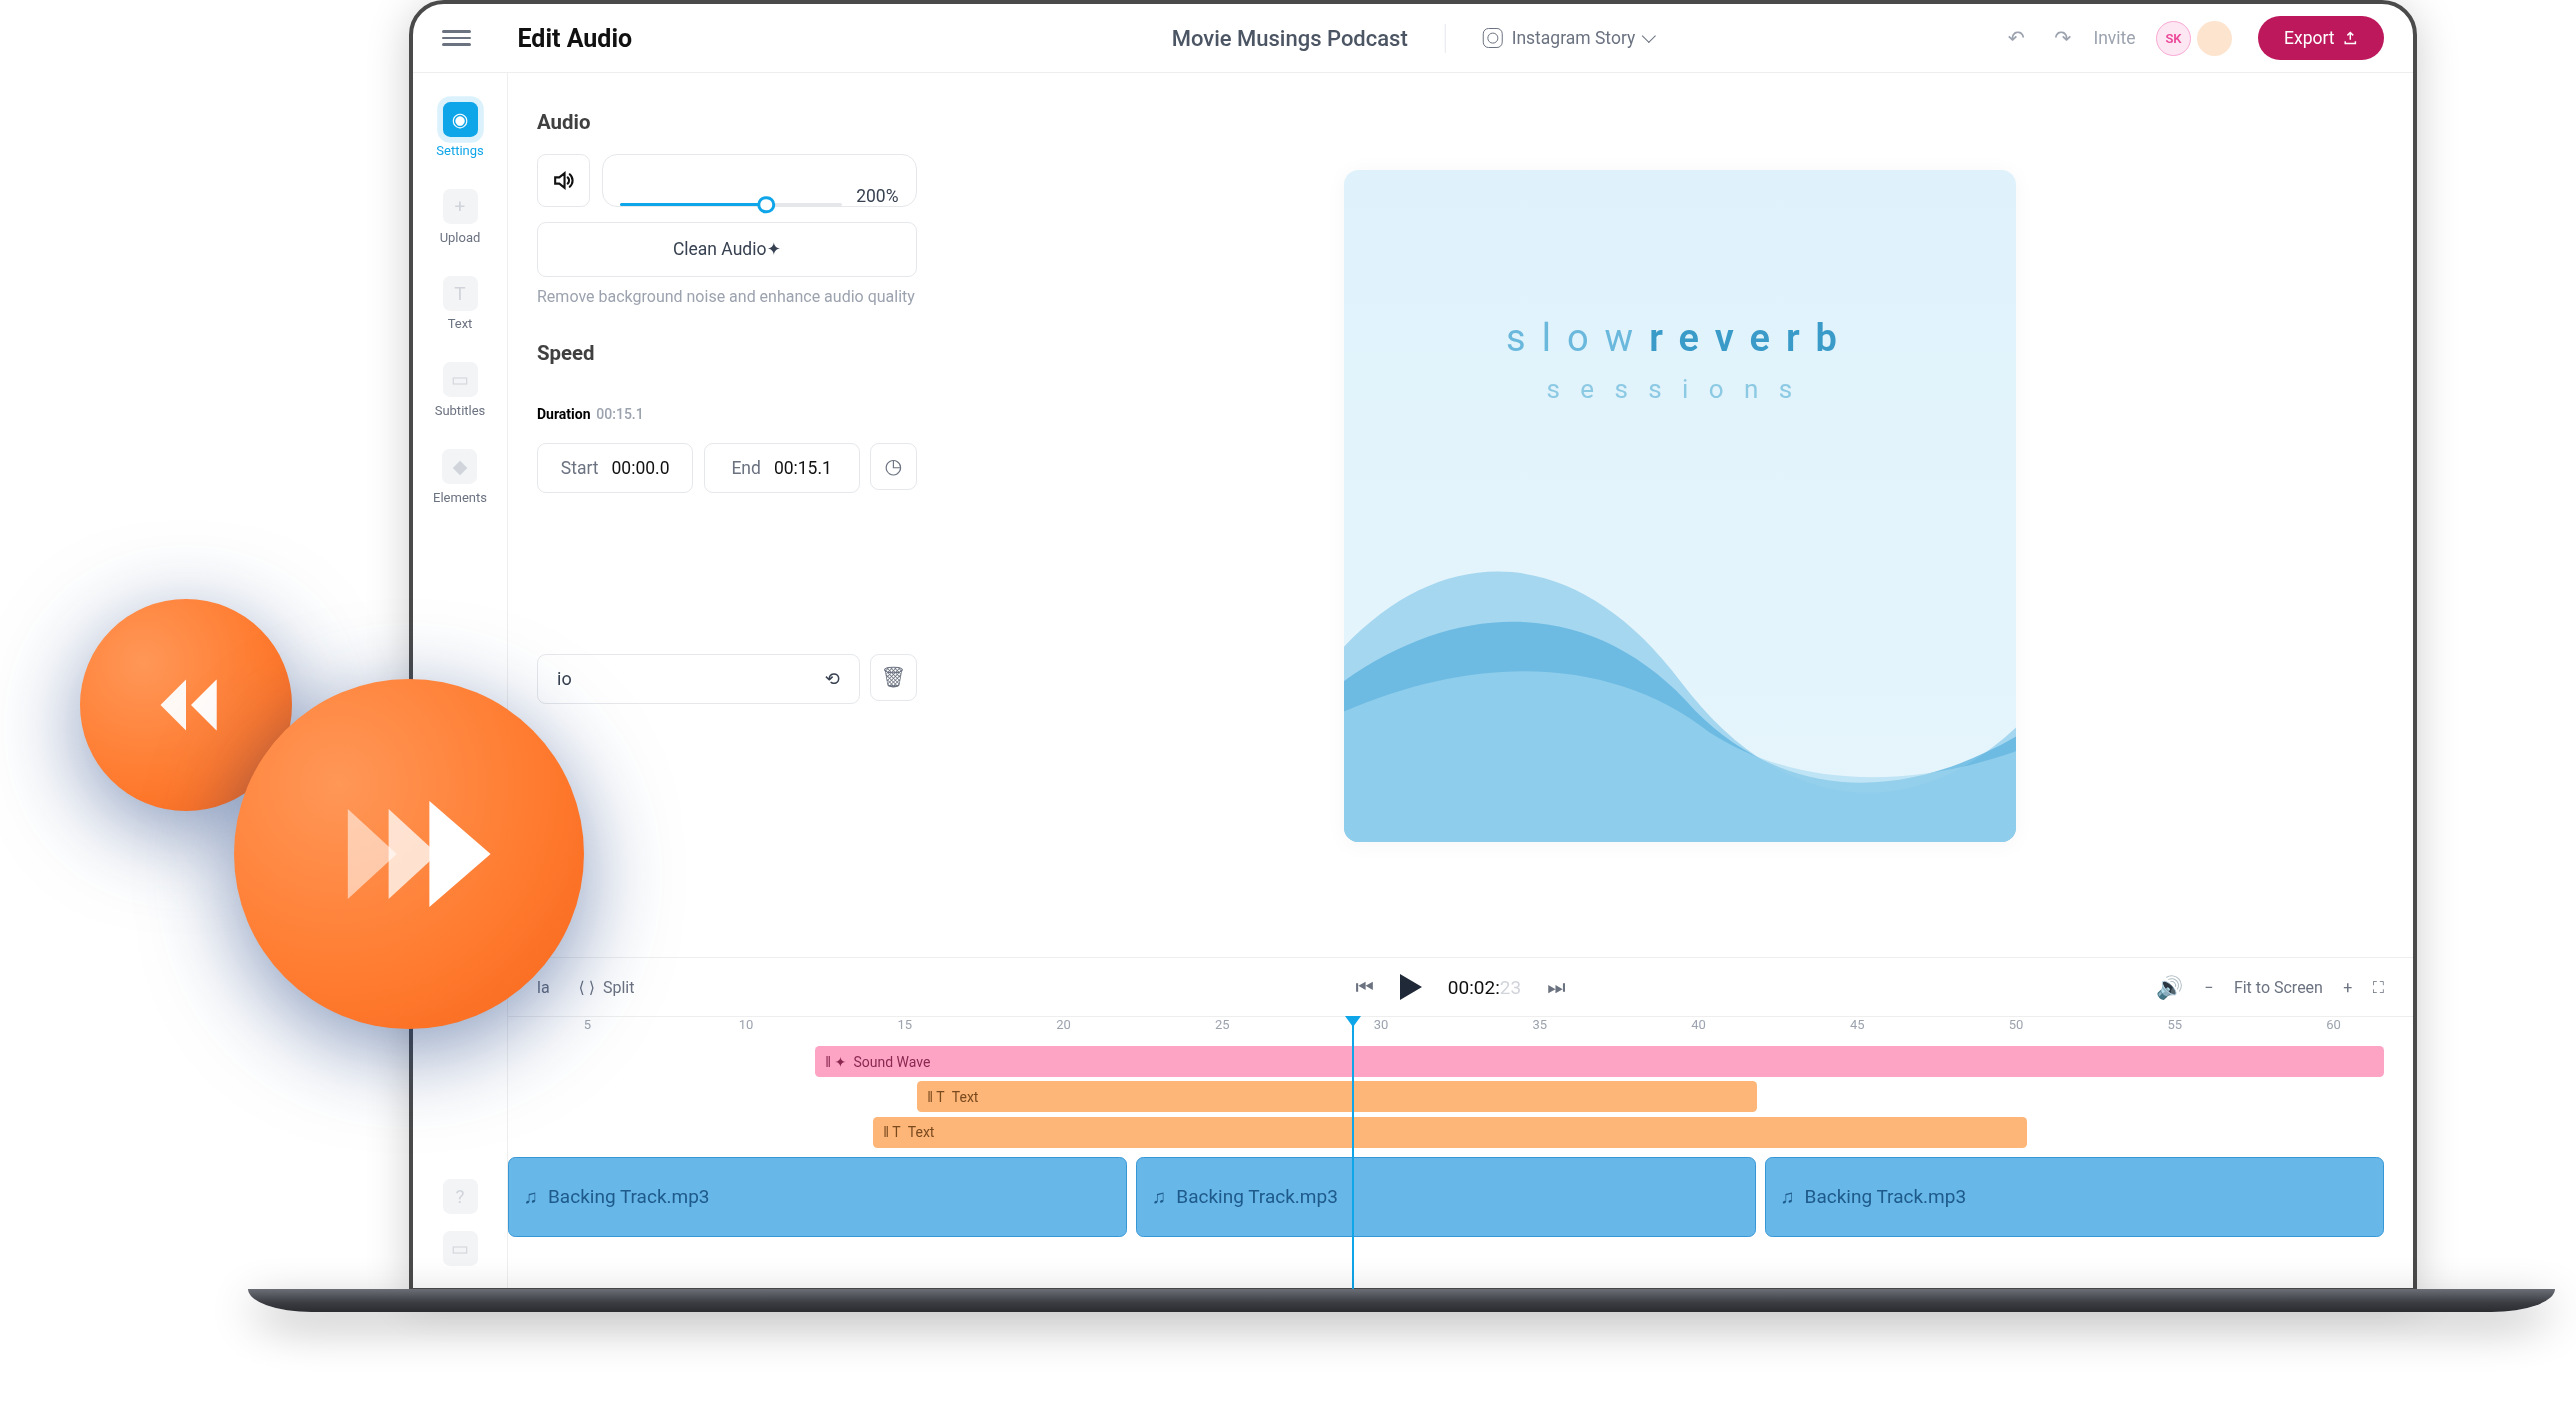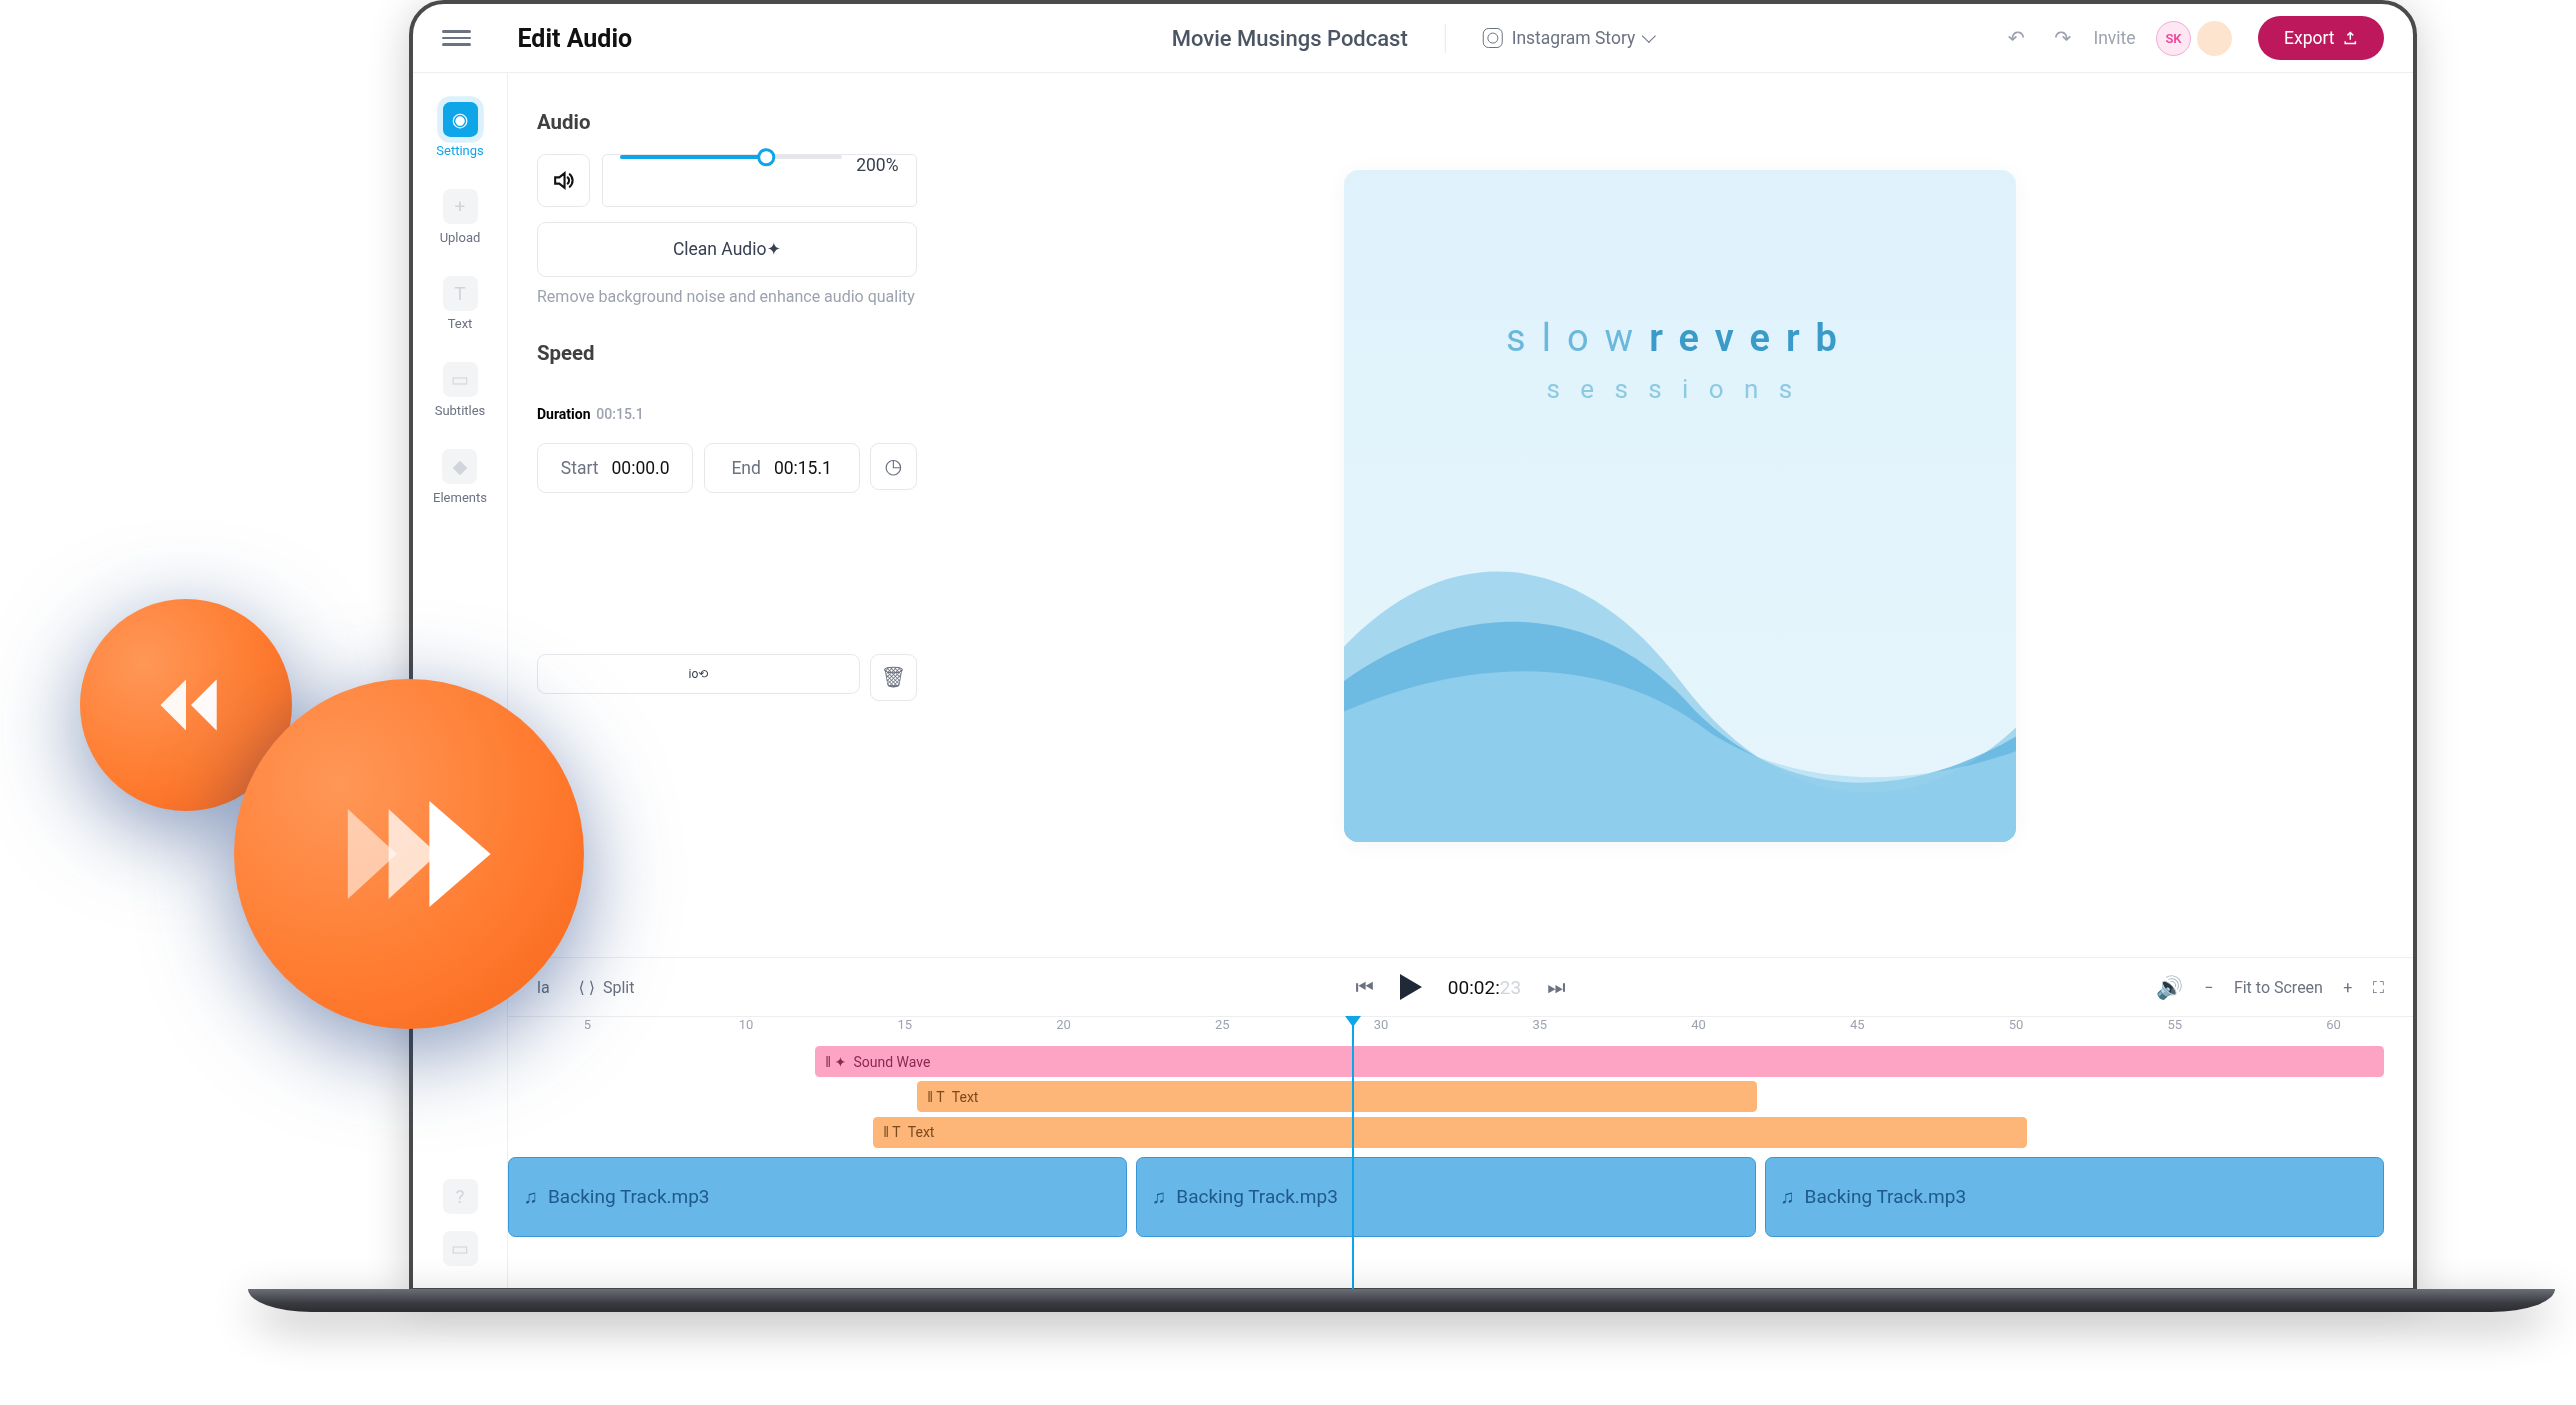--- a/index.html
+++ b/index.html
@@ -28,39 +28,39 @@
 .sb-icon{width:35px;height:35px;border-radius:7.3px;display:flex;align-items:center;justify-content:center;font-size:19px}
 .sb-icon.active{background:#0ea5e9;color:#fff;box-shadow:0 0 0 5.8px rgba(14,165,233,.15)}
 .sb-icon.inactive{background:#f3f4f6;color:#d1d5db}
 .sb-label{font-size:13px;color:#6b7280}
 .sb-item.active .sb-label{color:#0ea5e9}
 .sb-bottom{margin-top:auto;margin-bottom:22px;display:flex;flex-direction:column;gap:17.5px}
 .panel{position:absolute;left:95px;top:69px;width:438px;padding:37px 29px}
 .section-h{font-size:20.4px;font-weight:700;color:#404040;margin-bottom:20.4px}
 .audio-row{display:flex;gap:11.7px;align-items:center;margin-bottom:14.6px}
 .vol-icon-box{width:53px;height:53px;border:0.7px solid #e5e7eb;border-radius:8.8px;display:flex;align-items:center;justify-content:center;font-size:23.4px}
-.slider-box{flex:1;height:53px;border:0.7px solid #e5e7eb;border-radius:5px;display:flex;align-items:flex-start;padding:0 17.5px;gap:14.6px}
+.slider-box{flex:1;height:53px;border:0.7px solid #e5e7eb;border-radius:15px;display:flex;align-items:flex-end;padding:0 17.5px;gap:14.6px}
 .slider-track{flex:1;height:3.7px;background:#e5e7eb;border-radius:2.2px;position:relative}
 .slider-fill{position:absolute;left:0;top:0;height:100%;width:66%;background:#0ea5e9;border-radius:2.2px}
 .slider-thumb{position:absolute;left:66%;top:50%;transform:translate(-50%,-50%);width:17.5px;height:17.5px;background:#fff;border:3.7px solid #0ea5e9;border-radius:50%}
 .slider-val{font-size:17.5px;color:#374151}
 .clean-box{height:55px;border:0.7px solid #e5e7eb;border-radius:8.8px;display:flex;align-items:center;justify-content:center;padding:0 19px;font-size:17.5px;color:#374151;cursor:pointer;margin-bottom:10.2px}
 .helper{font-size:16px;color:#9ca3af;margin-bottom:35px}
 .speed-row{display:flex;gap:10.2px}
 .speed-btn{height:50px;padding:0 17.5px;border:0.7px solid #e5e7eb;border-radius:8.8px;display:flex;align-items:center;font-size:17.5px;color:#6b7280;cursor:pointer}
 .speed-btn.sel{border:1.5px solid #0ea5e9;color:#0ea5e9;font-weight:600}
 .dur-row{display:flex;gap:10.2px}
 .dur-box{flex:1;height:50px;border:0.7px solid #e5e7eb;border-radius:8.8px;display:flex;align-items:center;justify-content:center;gap:13px;font-size:17.5px}
 .dur-box .lbl{color:#6b7280}
 .dur-box .val{color:#111}
 .icon-sq{width:47px;height:47px;border:0.7px solid #e5e7eb;border-radius:8.8px;display:flex;align-items:center;justify-content:center;color:#6b7280;font-size:20.4px;cursor:pointer}
 .dur-head{font-size:14px;font-weight:700;margin:41px 0 20.4px}
 .dur-head .sub{color:#9ca3af;font-weight:500;margin-left:5.8px}
 .replace-row{display:flex;gap:10.2px;margin-top:161px}
-.replace-box{flex:1;height:40px;border:0.7px solid #e5e7eb;border-radius:8.8px;display:flex;align-items:center;justify-content:center;padding:0 19px;font-size:12px;color:#374151}
+.replace-box{flex:1;height:50px;border:0.7px solid #e5e7eb;border-radius:8.8px;display:flex;align-items:center;justify-content:space-between;padding:0 19px;font-size:18px;color:#374151}
 .canvas{position:absolute;left:533px;top:60px;right:0;height:883px;display:flex;align-items:center;justify-content:center}
 .album{width:672px;height:672px;border-radius:14.6px;background:linear-gradient(180deg,#dff2fb 0%,#e6f5fc 100%);position:relative;overflow:hidden;box-shadow:0 2.9px 22px rgba(0,0,0,.04)}
 .album-title{position:absolute;top:146px;left:0;right:0;text-align:center;color:#6bb8dd;font-size:38px;letter-spacing:16px;font-weight:400}
 .album-title b{color:#3a9bc9;font-weight:600}
 .album-sub{position:absolute;top:204px;left:0;right:0;text-align:center;color:#8cc9e3;font-size:26px;letter-spacing:20.4px}
 .wave{position:absolute;bottom:0;left:-29px;right:-29px;height:380px}
 .timeline-ctl{position:absolute;left:95px;right:0;top:953px;height:60px;border-top:0.7px solid #eee;border-bottom:0.7px solid #eee;display:flex;align-items:center;padding:0 29px;gap:29px;font-size:16px;color:#6b7280}
 .tc-center{position:absolute;left:50%;transform:translateX(-50%);display:flex;align-items:center;gap:26px}
 .play-big{width:0;height:0;border-left:22px solid #1f2937;border-top:13px solid transparent;border-bottom:13px solid transparent;cursor:pointer}
 .time-disp{font-size:19px;color:#111}

